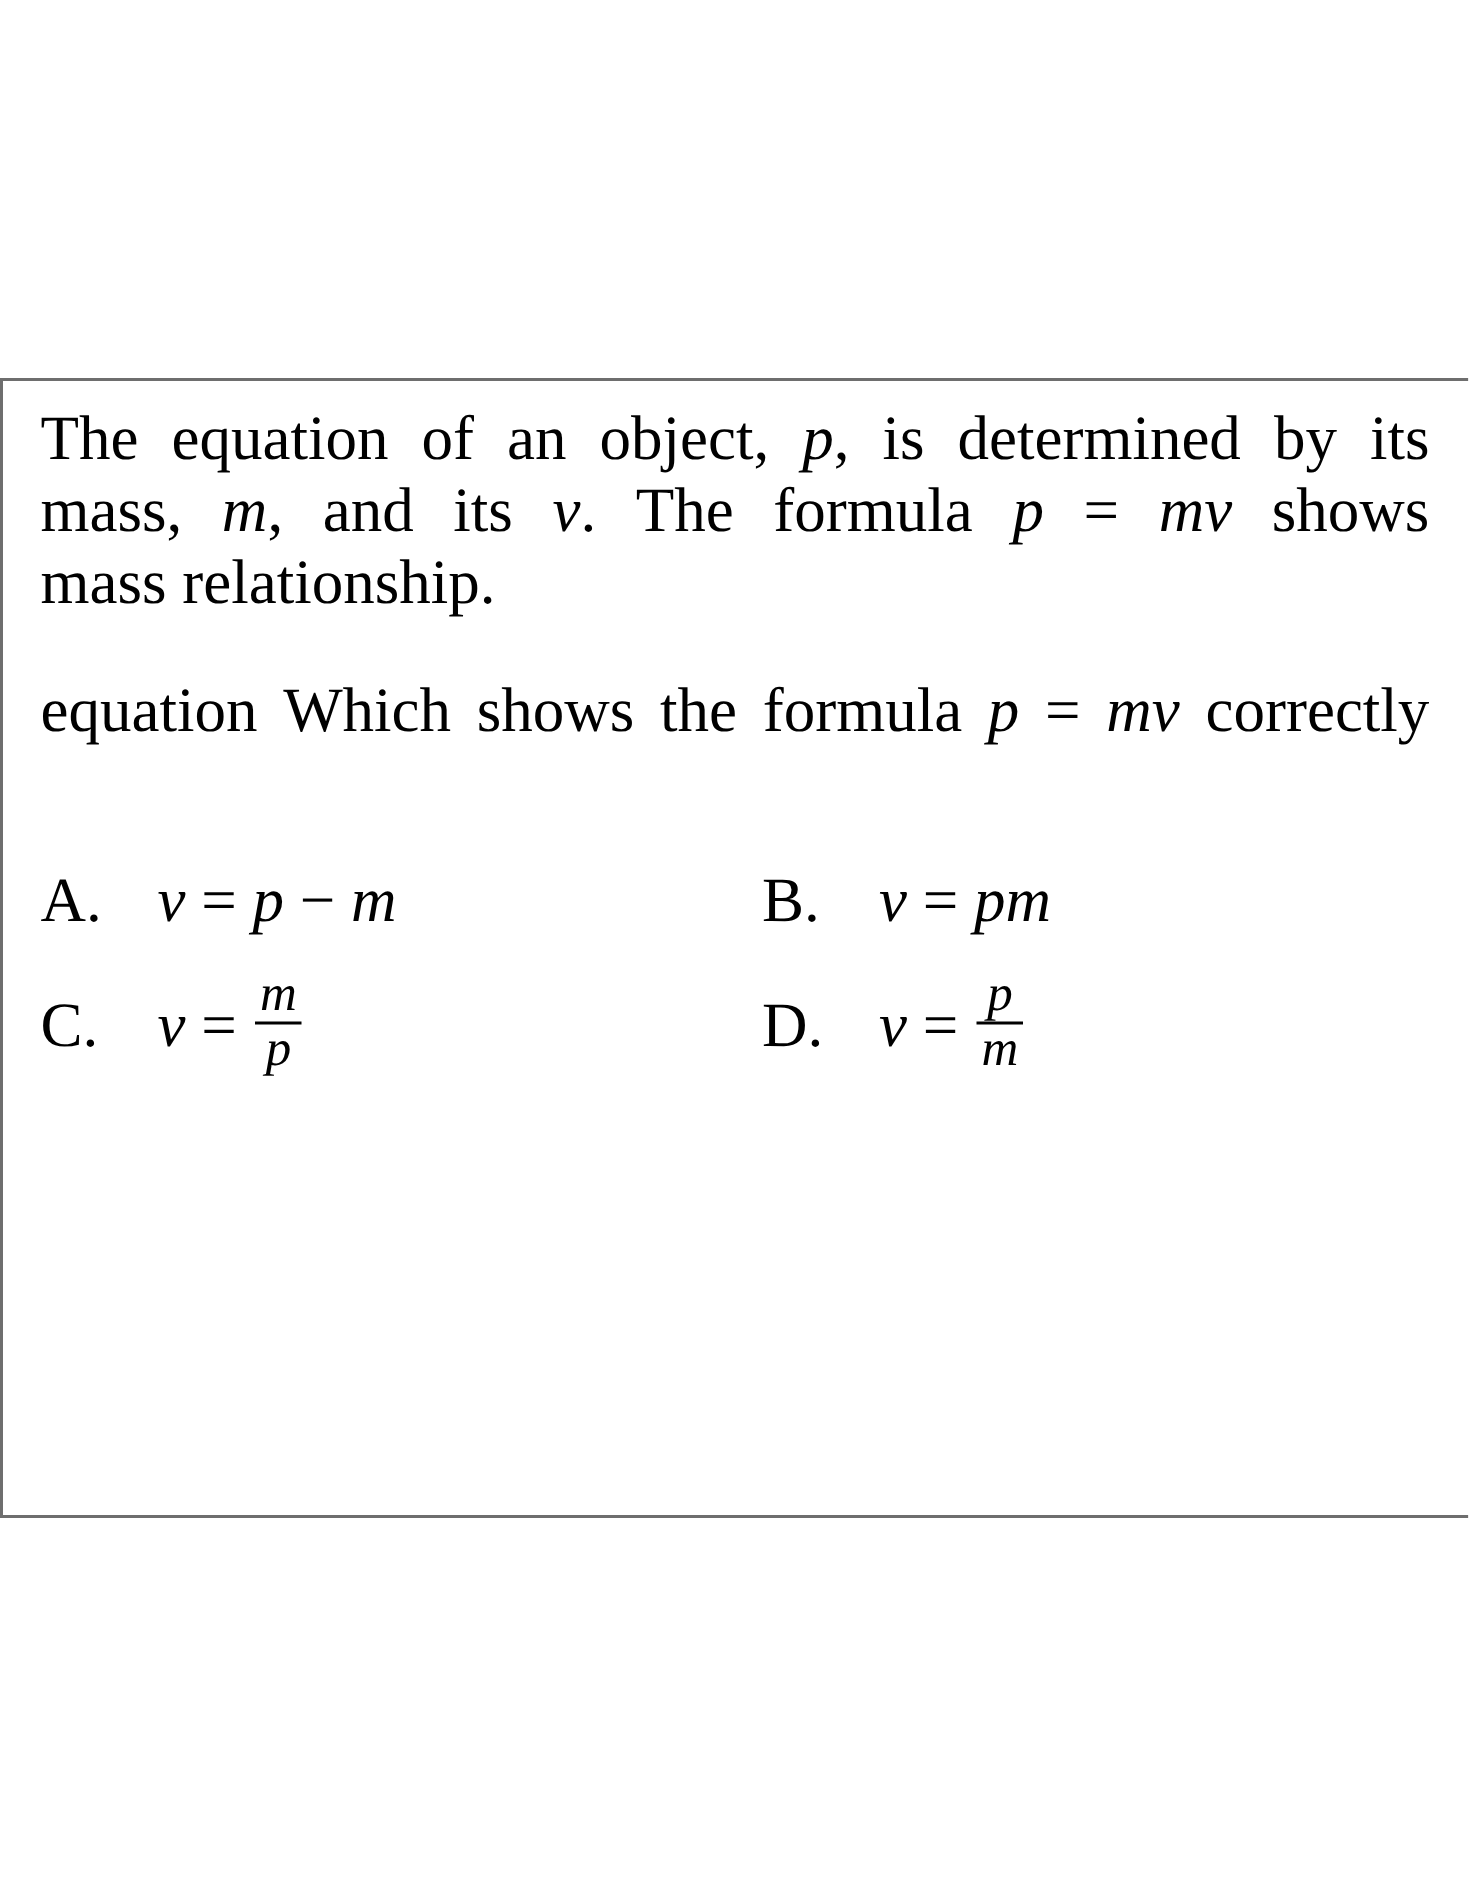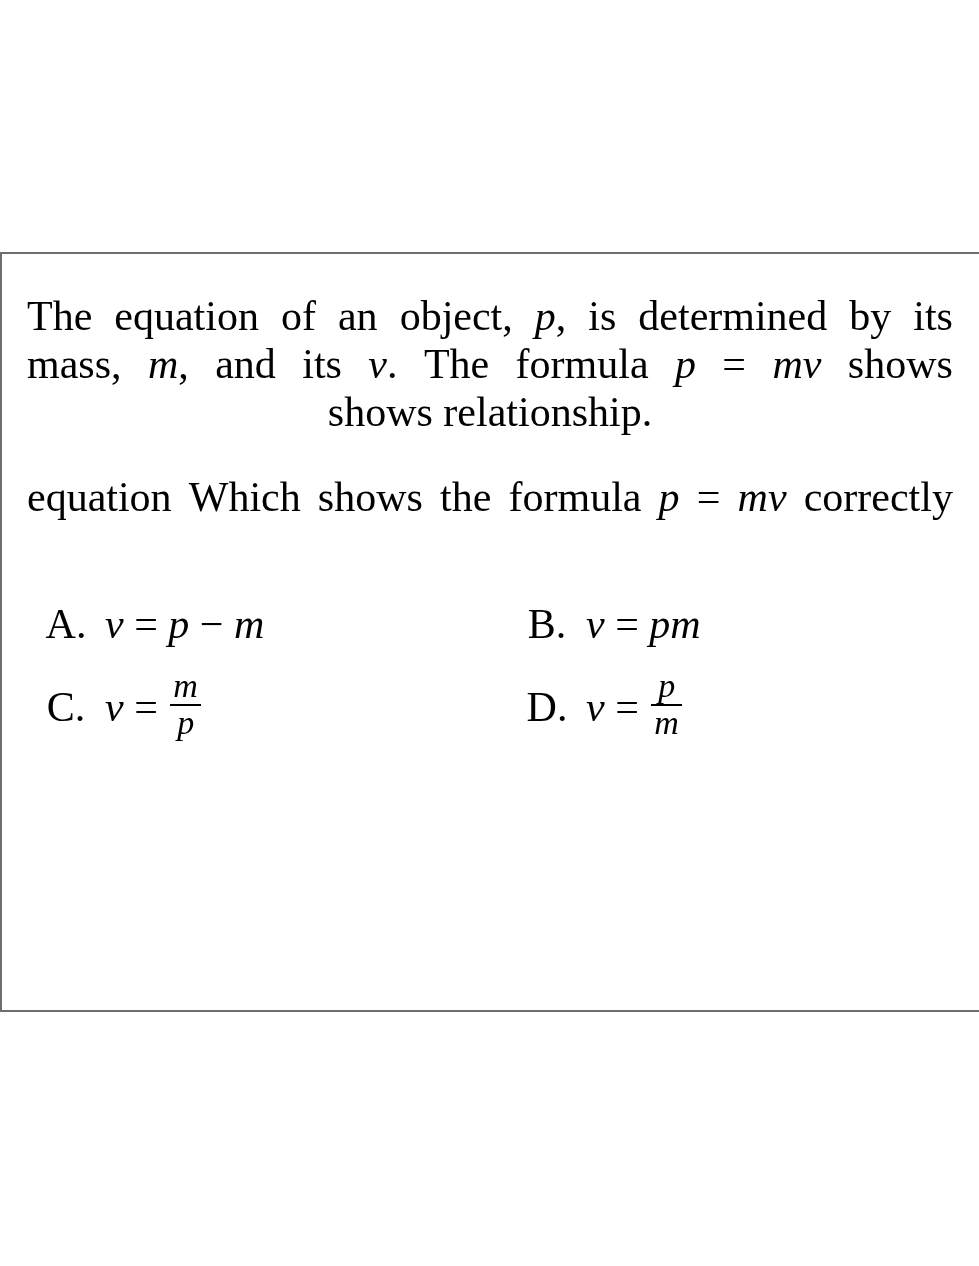--- a/index.html
+++ b/index.html
@@ -21,22 +21,21 @@
     left: 0;
     top: 252px;
     width: 979px;
     height: 760px;
     box-sizing: border-box;
     border-top: 2px solid #6e6e6e;
     border-bottom: 2px solid #6e6e6e;
     border-left: 2px solid #6e6e6e;
     border-right: none;
     background: #ffffff;
-    padding: 38px 26px 0 25px;
-    text-align: center;
+    padding: 15px 26px 0 25px;
   }
   .para {
     font-size: 42px;
     line-height: 48px;
   }
   .para + .para {
     margin-top: 37px;
   }
   .line {
     height: 48px;
@@ -90,21 +89,21 @@
   }
 </style>
 </head>
 <body>
 
 <div class="page">
   <div class="qbox">
     <div class="para" id="para-0">
         <div class="line justified"><span>The</span><span>equation</span><span>of</span><span>an</span><span>object,</span><span><span class="var">p</span>,</span><span>is</span><span>determined</span><span>by</span><span>its</span></div>
         <div class="line justified"><span>mass,</span><span><span class="var">m</span>,</span><span>and</span><span>its</span><span><span class="var">v</span>.</span><span>The</span><span>formula</span><span><span class="var">p</span></span><span>=</span><span><span class="var">mv</span></span><span>shows</span></div>
-        <div class="line">shows relationship.</div>
+        <div class="line">mass relationship.</div>
       </div>
     <div class="para" id="para-1">
         <div class="line justified"><span>equation</span><span>Which</span><span>shows</span><span>the</span><span>formula</span><span><span class="var">p</span></span><span>=</span><span><span class="var">mv</span></span><span>correctly</span></div>
       </div>
     <div class="choices" id="choices">
         <div class="choice">
           <span class="choice-label">A.</span>
           <span class="equation"><span class="var">v</span> = <span class="var">p</span> − <span class="var">m</span></span>
         </div>
         <div class="choice">

